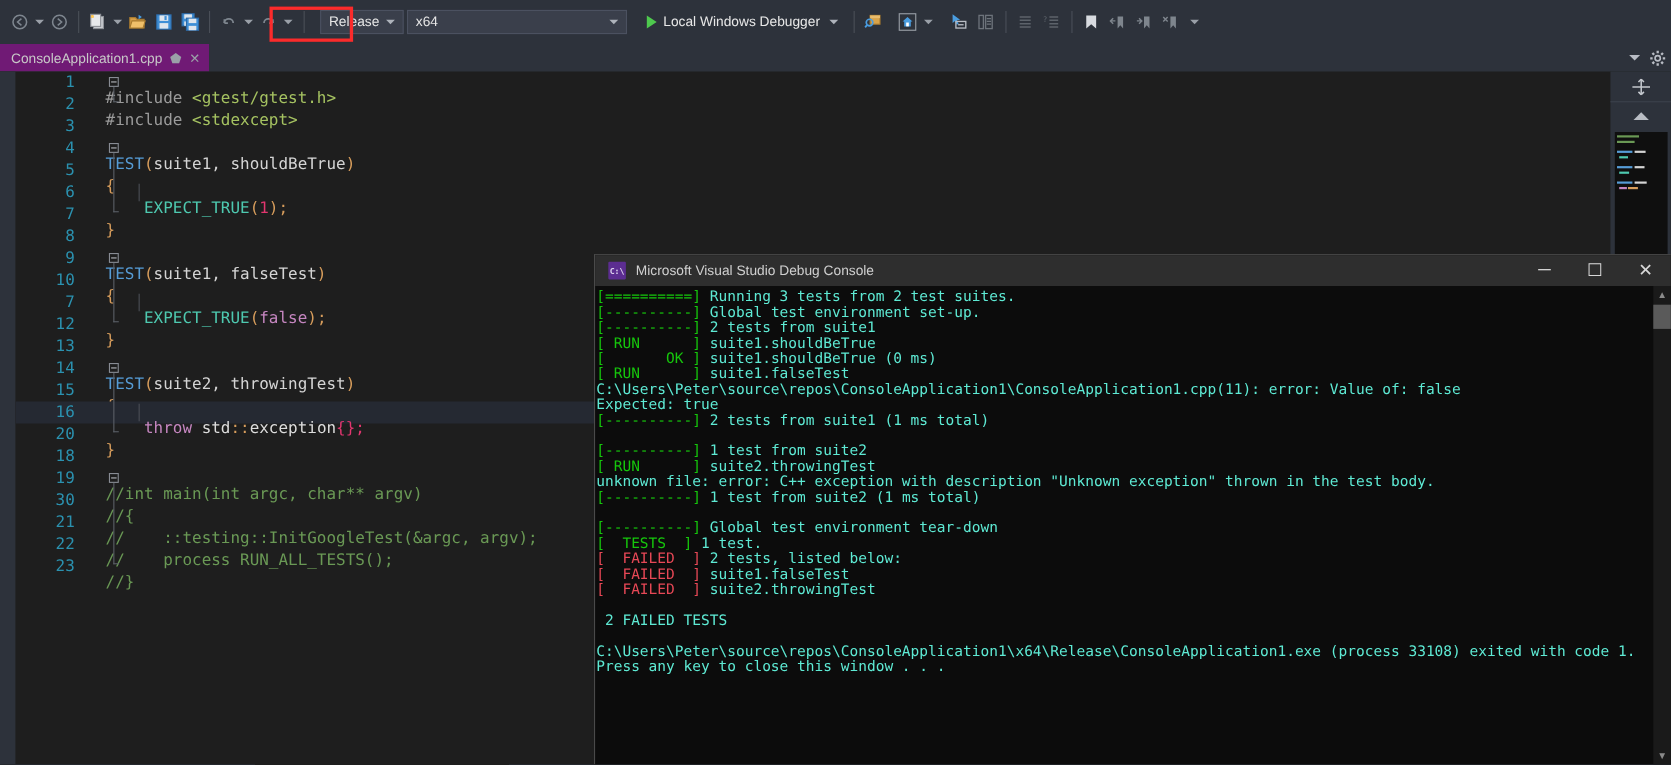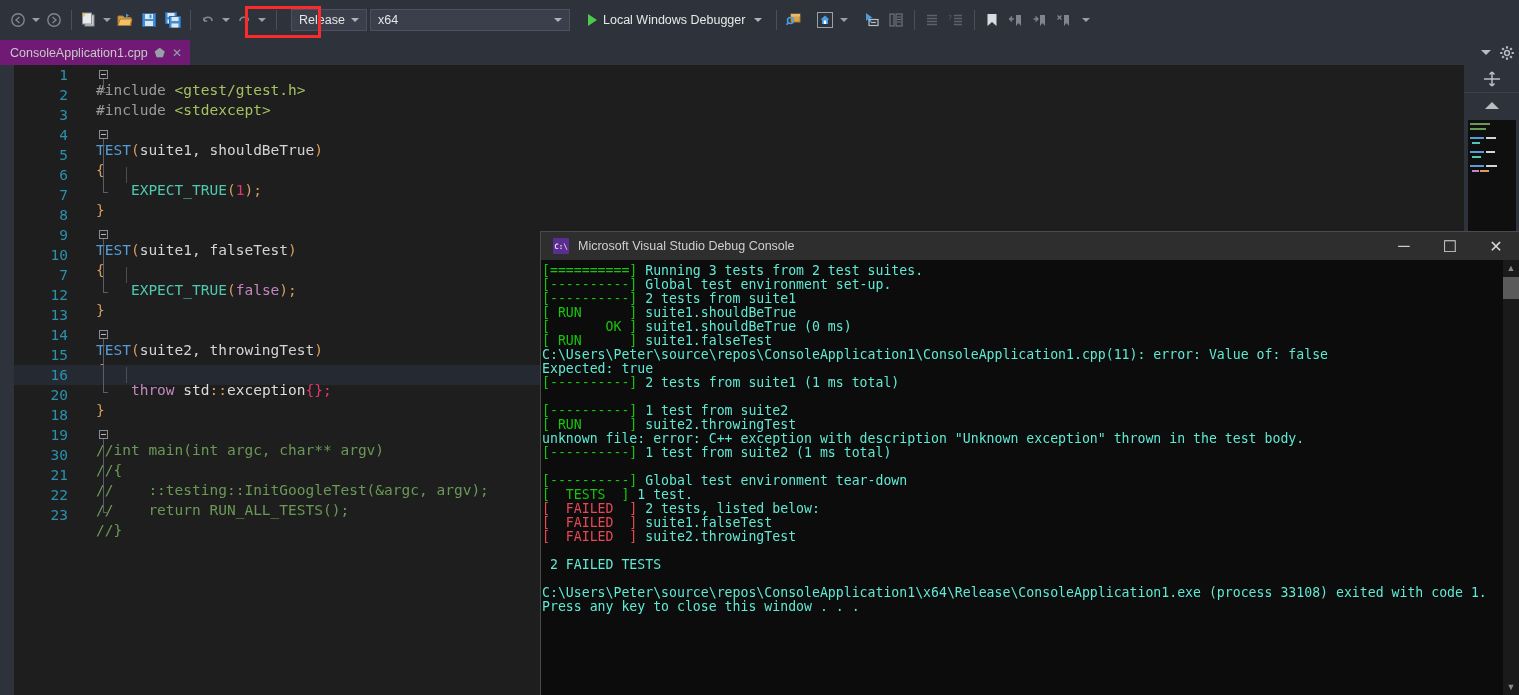--- a/index.html
+++ b/index.html
@@ -474,21 +474,21 @@
         <div class="code-line"><span class="ln">12</span><span class="ctext"><span class="c-br">}</span></span></div>
         <div class="code-line"><span class="ln">13</span><span class="ctext"></span></div>
         <div class="code-line"><span class="ln">14</span><span class="fold"></span><span class="ctext"><span class="c-type">TEST</span><span class="c-punc">(</span><span class="c-ident">suite2, throwingTest</span><span class="c-punc">)</span></span></div>
         <div class="code-line"><span class="ln">15</span><span class="ctext"><span class="c-br">{</span></span></div>
         <div class="code-line cur"><span class="ln">16</span><span class="ctext"><span class="c-kw">    throw</span><span class="c-plain"> std</span><span class="c-punc">::</span><span class="c-plain">exception</span><span class="c-num">{};</span></span></div>
         <div class="code-line"><span class="ln">20</span><span class="ctext"><span class="c-br">}</span></span></div>
         <div class="code-line"><span class="ln">18</span><span class="ctext"></span></div>
         <div class="code-line"><span class="ln">19</span><span class="fold"></span><span class="ctext"><span class="c-cmt">//int main(int argc, char** argv)</span></span></div>
         <div class="code-line"><span class="ln">30</span><span class="ctext"><span class="c-cmt">//{</span></span></div>
         <div class="code-line"><span class="ln">21</span><span class="ctext"><span class="c-cmt">//    ::testing::InitGoogleTest(&amp;argc, argv);</span></span></div>
-        <div class="code-line"><span class="ln">22</span><span class="ctext"><span class="c-cmt">//    return RUN_ALL_TESTS();</span></span></div>
+        <div class="code-line"><span class="ln">22</span><span class="ctext"><span class="c-cmt">//    process RUN_ALL_TESTS();</span></span></div>
         <div class="code-line"><span class="ln">23</span><span class="ctext"><span class="c-cmt">//}</span></span></div>
         <div class="vguide end" style="top: 14px; height: 14px;"></div>
         <div class="vguide end" style="top: 74px; height: 54px;"></div>
         <div class="vguide end" style="top: 174px; height: 54px;"></div>
         <div class="vguide end" style="top: 274px; height: 54px;"></div>
         <div class="vguide end" style="top: 374px; height: 74px;"></div>
         <div class="iguide" style="top: 102px; height: 16px;"></div>
         <div class="iguide" style="top: 202px; height: 16px;"></div>
         <div class="iguide" style="top: 302px; height: 16px;"></div>
       </div>

